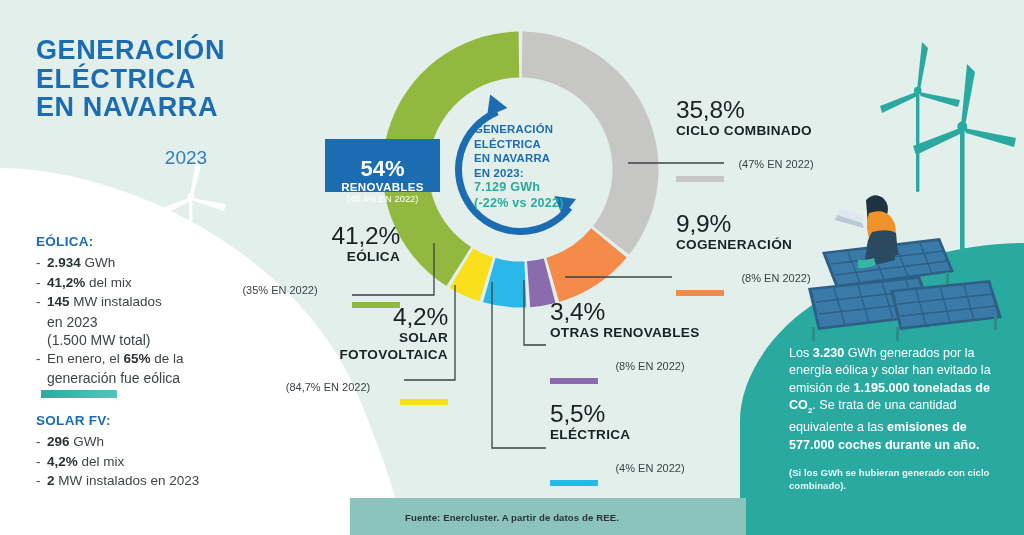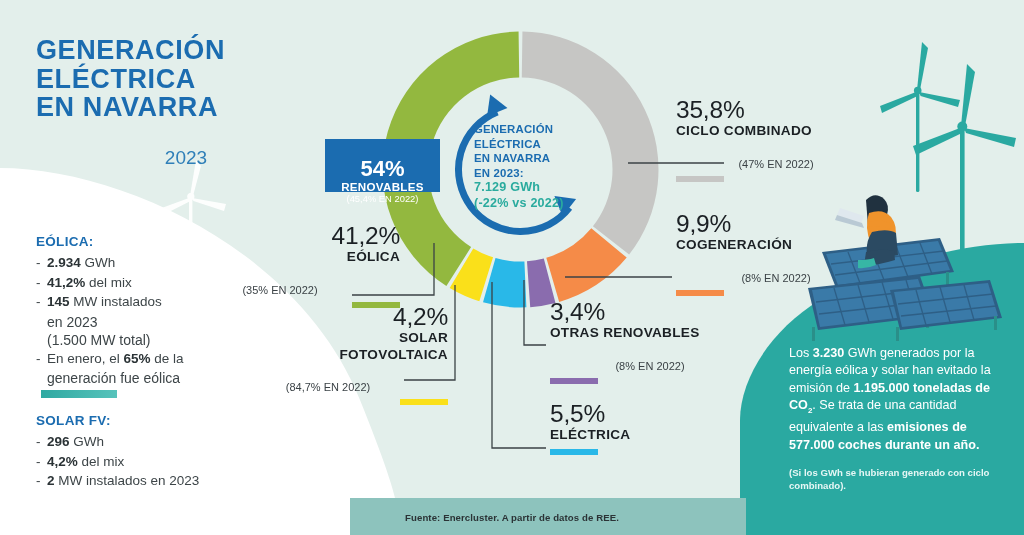--- a/index.html
+++ b/index.html
@@ -304,20 +304,21 @@
   <div class="callout ta-l" style="left:550px;top:298px;width:200px;">
     <div class="c-pct">3,4%</div>
     <div class="c-name">OTRAS RENOVABLES</div>
     <div class="c-prev">(8% EN 2022)</div>
     <div class="c-bar" style="width:48px;background:#8a6cae;"></div>
   </div>
 
   <div class="callout ta-l" style="left:550px;top:400px;width:200px;">
     <div class="c-pct">5,5%</div>
     <div class="c-name">ELÉCTRICA</div>
+    <div class="c-prev">(4% EN 2022)</div>
     <div class="c-bar" style="width:48px;background:#29b8e8;"></div>
   </div>
 
   <div class="callout ta-r" style="left:208px;top:303px;width:240px;">
     <div class="c-pct">4,2%</div>
     <div class="c-name">SOLAR</div>
     <div class="c-name">FOTOVOLTAICA</div>
     <div class="c-prev">(84,7% EN 2022)</div>
     <div class="c-bar" style="width:48px;background:#fae01a;margin-left:auto;"></div>
   </div>

